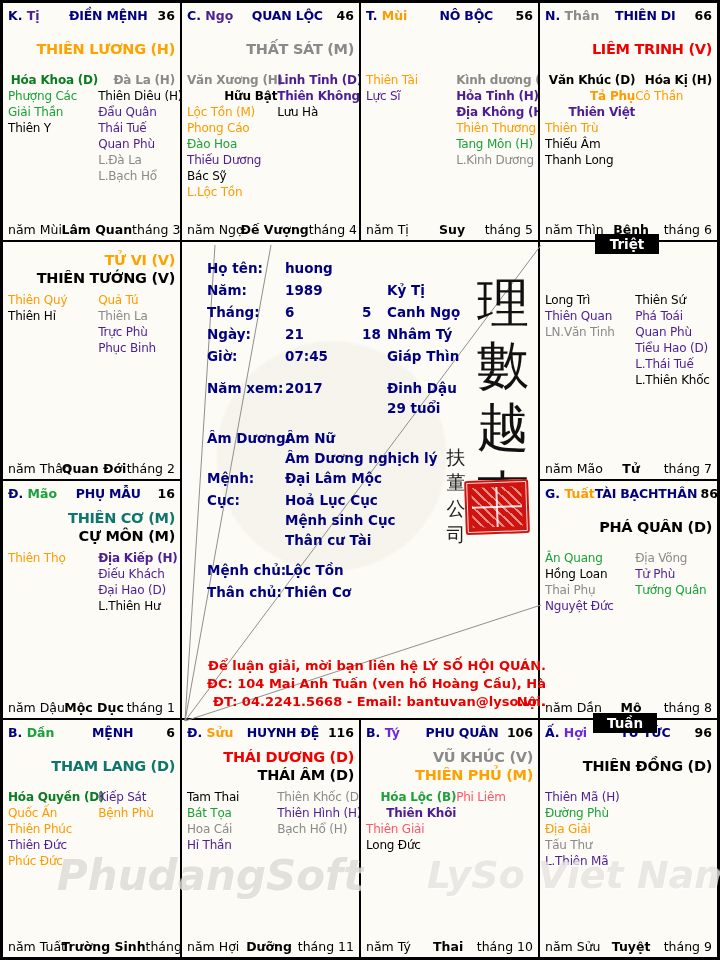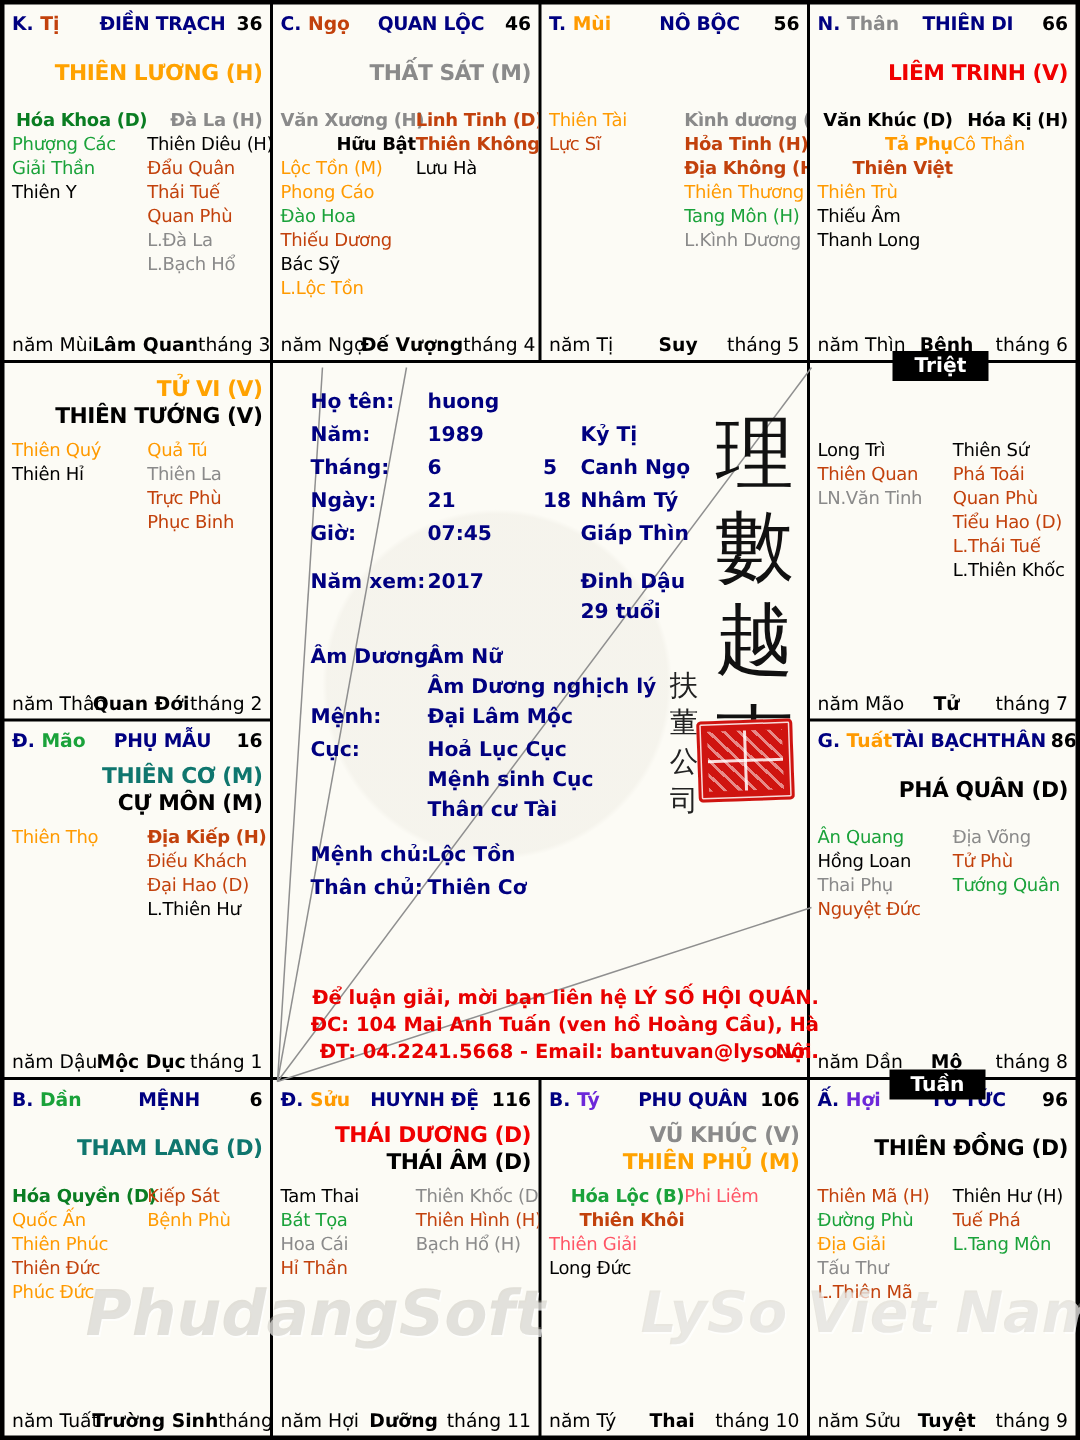--- a/index.html
+++ b/index.html
@@ -32,21 +32,21 @@
   .cols{display:flex;}
   .col{width:54%;}
   .col + .col{width:46%;}
   .star{line-height:16px;font-size:12px;white-space:nowrap;letter-spacing:-0.2px;}
   .bold{font-weight:bold;text-align:right;}
   .ftr{position:absolute;left:5px;right:5px;bottom:3px;display:flex;font-size:12.5px;white-space:nowrap;}
   .fyear{width:32%;}
   .fstate{flex:1;text-align:center;font-weight:bold;}
   .fmonth{text-align:right;}
   
-  .b-red,.c-red{color:#c2410c}.b-orange,.c-orange{color:#ff9a00}.b-gray,.c-gray{color:#8a8a8a}
+  .b-red,.c-red{color:#4c1d95}.b-orange,.c-orange{color:#ff9a00}.b-gray,.c-gray{color:#8a8a8a}
   .b-green,.c-green{color:#1aa23a}.b-navy,.c-navy{color:#6d28d9}
   .c-dgreen{color:#0a7d22}.c-black{color:#000}.c-pink{color:#ff5566}
   .m-orange{color:#ffa200}.m-red{color:#f00000}.m-green{color:#0f766e}.m-gray{color:#8a8a8a}.m-black{color:#000}
   
   .ci{position:absolute;font-weight:bold;color:#000080;font-size:13.5px;white-space:nowrap;z-index:2;}
   .contact{position:absolute;left:20px;width:344px;text-align:right;color:#e80000;font-weight:bold;
     font-size:13px;line-height:18px;z-index:2;}
   
   .badge{position:absolute;z-index:6;background:#000;color:#fff;font-weight:bold;font-size:13.5px;
     width:64px;height:20px;line-height:20px;text-align:center;font-family:"DejaVu Sans",sans-serif;}
@@ -136,21 +136,21 @@
   </svg>
 
   <div class="badge" id="badge-triet">Triệt</div>
   <div class="badge" id="badge-tuan">Tuần</div>
 
   <div class="wm" id="wm-left">PhudangSoft</div>
   <div class="wm" id="wm-right">LySo Viet Nam</div>
 <div class="palace p-dien-trach">
     <div class="hdr">
       <span class="canchi"><span class="stem">K.</span> <span class="b-red">Tị</span></span>
-      <span class="house">ĐIỀN TRẠCH</span>
+      <span class="house">ĐIỀN MỆNH</span>
       <span class="extra"></span>
       <span class="number">36</span>
     </div>
     <div class="mains">
         <div class="main m-orange bold">THIÊN LƯƠNG (H)</div>
       </div>
     <div class="cols">
       <div class="col">
           <div class="star c-dgreen bold">Hóa Khoa (D)</div>
           <div class="star c-green">Phượng Các</div>
@@ -465,25 +465,20 @@
         <div class="main m-black bold">THIÊN ĐỒNG (D)</div>
       </div>
     <div class="cols">
       <div class="col">
           <div class="star c-red">Thiên Mã (H)</div>
           <div class="star c-green">Đường Phù</div>
           <div class="star c-orange">Địa Giải</div>
           <div class="star c-gray">Tấu Thư</div>
           <div class="star c-red">L.Thiên Mã</div>
         </div>
-      <div class="col">
-          <div class="star c-black">Thiên Hư (H)</div>
-          <div class="star c-red">Tuế Phá</div>
-          <div class="star c-green">L.Tang Môn</div>
-        </div>
     </div>
     <div class="ftr">
       <span class="fyear">năm Sửu</span>
       <span class="fstate">Tuyệt</span>
       <span class="fmonth">tháng 9</span>
     </div>
   </div>
   </div>
 
 </body></html>

